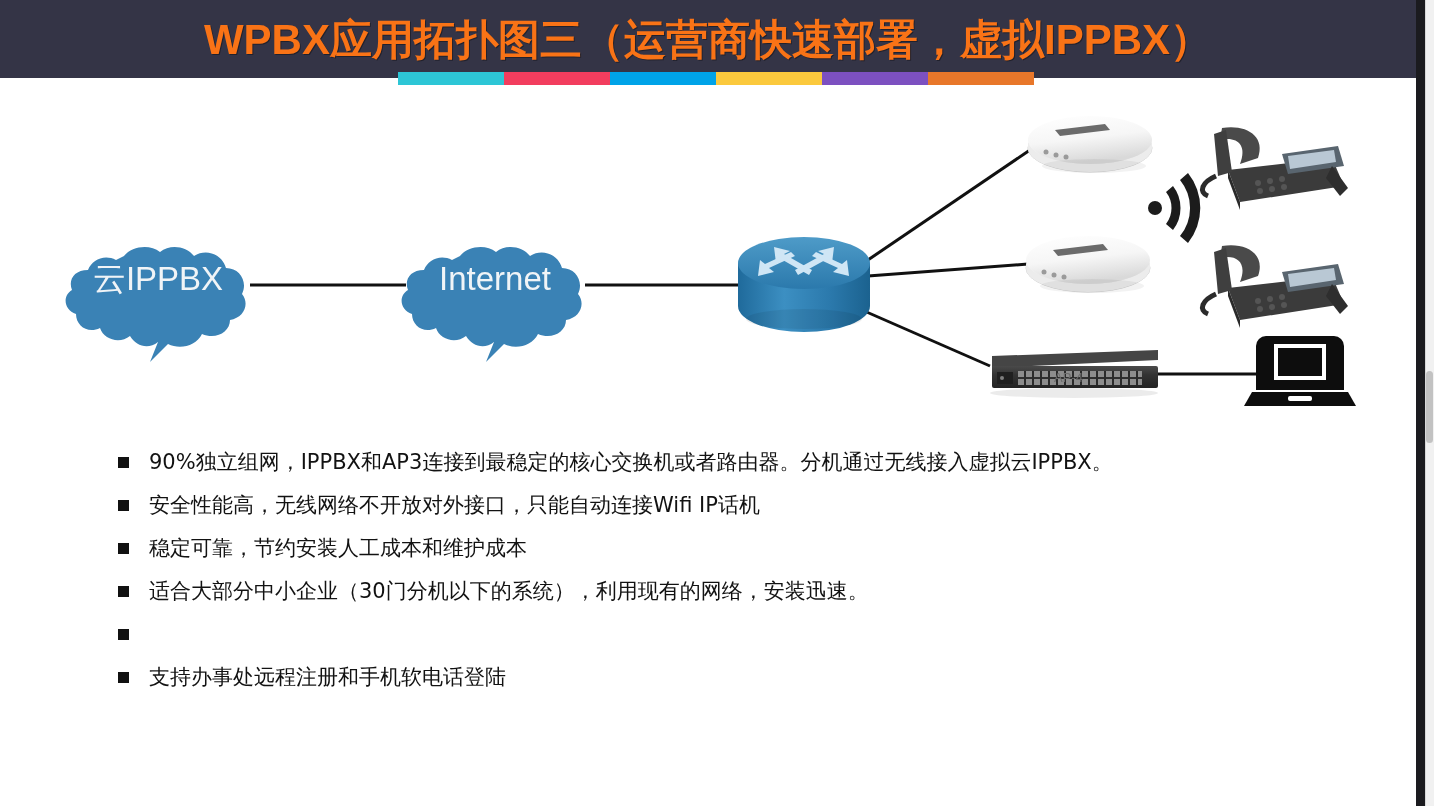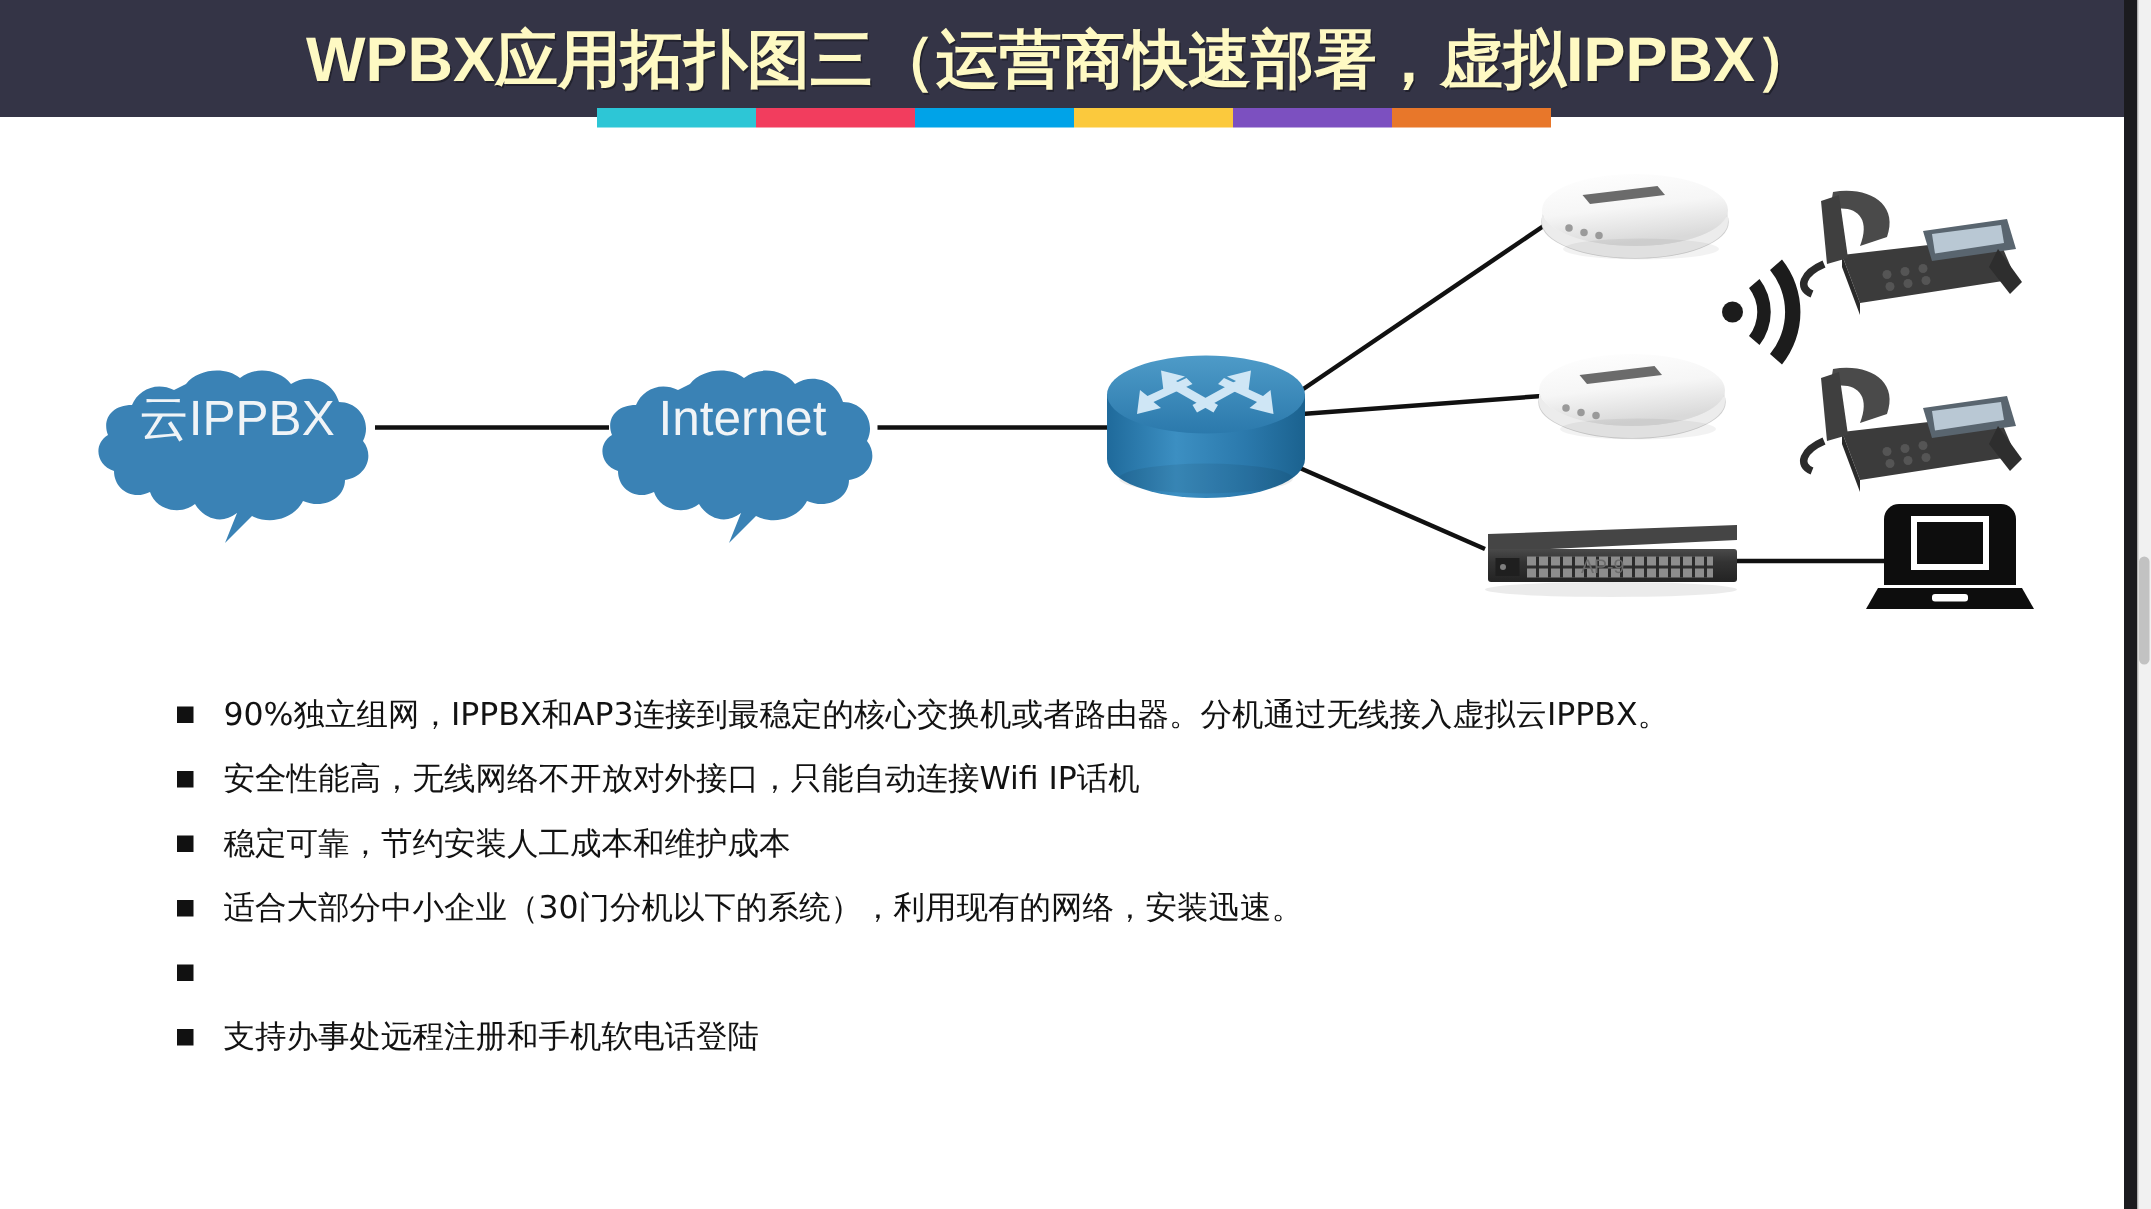--- a/index.html
+++ b/index.html
@@ -90,21 +90,21 @@
     font-size: 13px;
     color: #6b6b6b;
     font-family: "Liberation Sans", sans-serif;
     white-space: nowrap;
   }
   .ap3-label { left: 1054px; top: 292px; }
 
   
   .bullets {
     position: absolute;
-    top: 462px; left: 0;
+    top: 448px; left: 0;
     width: 1416px;
   }
   .bullet-row {
     display: flex;
     align-items: flex-start;
     height: 43px;
     padding-left: 118px;
   }
   .bullet-marker {
     width: 11px; height: 11px;
@@ -120,21 +120,21 @@
     line-height: 28px;
     white-space: nowrap;
   }
 </style>
 </head>
 <body>
 
 <div id="stage">
 
   <div class="header" style="background: rgb(52, 52, 70);">
-    <div class="header-title" style="color: #fef9c3;">WPBX应用拓扑图三（运营商快速部署，虚拟IPPBX）</div>
+    <div class="header-title" style="color: #f97316;">WPBX应用拓扑图三（运营商快速部署，虚拟IPPBX）</div>
     <div class="accent-bars">
       <span class="bar-0" style="background: rgb(45, 198, 214);"></span>
       <span class="bar-1" style="background: rgb(242, 61, 94);"></span>
       <span class="bar-2" style="background: rgb(0, 163, 232);"></span>
       <span class="bar-3" style="background: rgb(251, 201, 61);"></span>
       <span class="bar-4" style="background: rgb(124, 80, 192);"></span>
       <span class="bar-5" style="background: rgb(232, 119, 42);"></span>
     </div>
   </div>
 
@@ -346,21 +346,21 @@
       <g fill="#0d0d0d">
         <path d="M1266 258 h68 a10 10 0 0 1 10 10 v44 h-88 v-44 a10 10 0 0 1 10 -10 Z"></path>
         <rect x="1274" y="266" width="52" height="36" fill="#ffffff"></rect>
         <rect x="1278" y="270" width="44" height="28" fill="#0d0d0d"></rect>
         <path d="M1252 314 h96 l8 14 h-112 Z"></path>
         <rect x="1288" y="318" width="24" height="5" rx="2" fill="#ffffff"></rect>
       </g>
 
     </svg>
 
-    <div class="dev-label ap3-label">AP-9</div>
+    <div class="dev-label ap3-label">AP-4</div>
   </div>
 
   <div class="bullets">
     <div class="bullet-row">
       <span class="bullet-marker"></span>
       <span class="bullet-text">90%独立组网，IPPBX和AP3连接到最稳定的核心交换机或者路由器。分机通过无线接入虚拟云IPPBX。</span>
     </div>
     <div class="bullet-row">
       <span class="bullet-marker"></span>
       <span class="bullet-text">安全性能高，无线网络不开放对外接口，只能自动连接Wifi IP话机</span>

